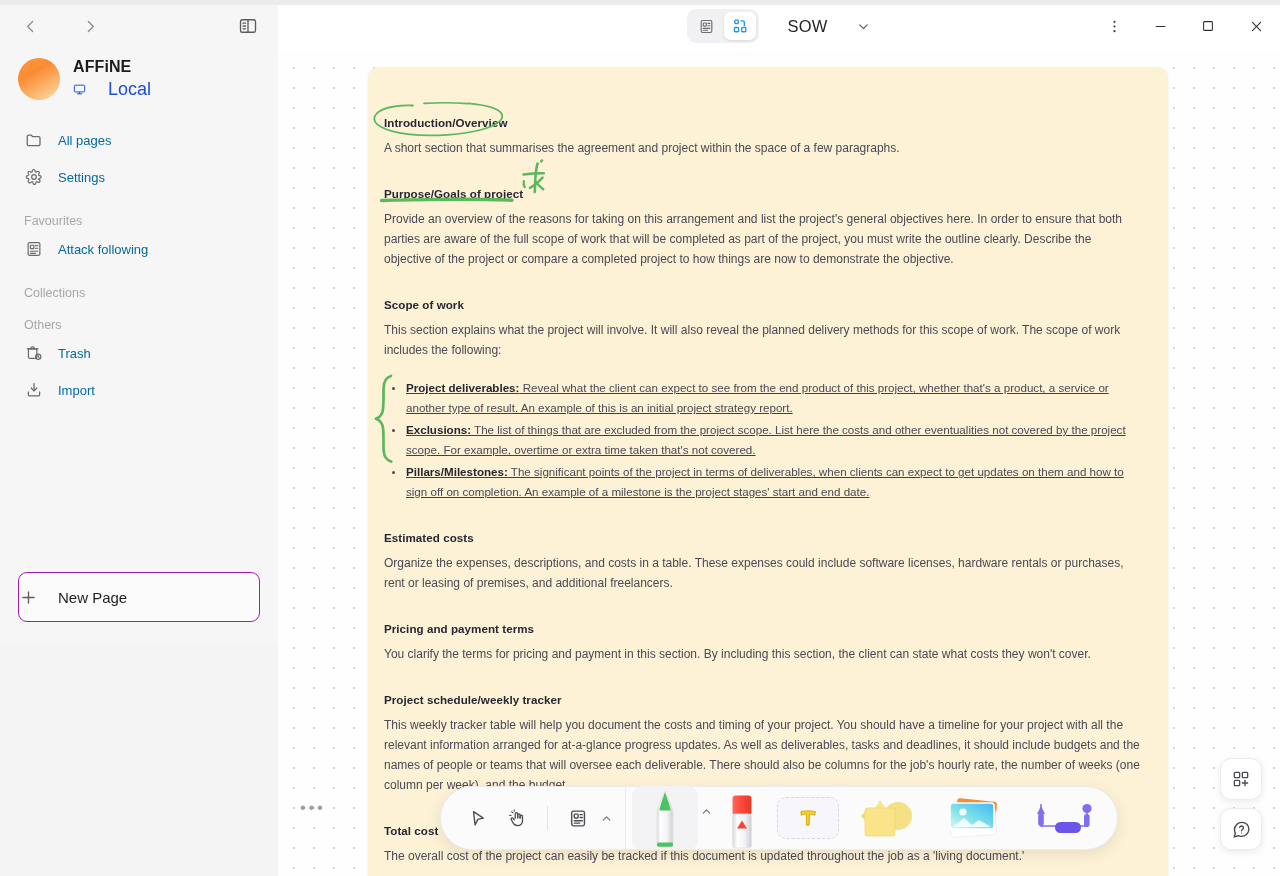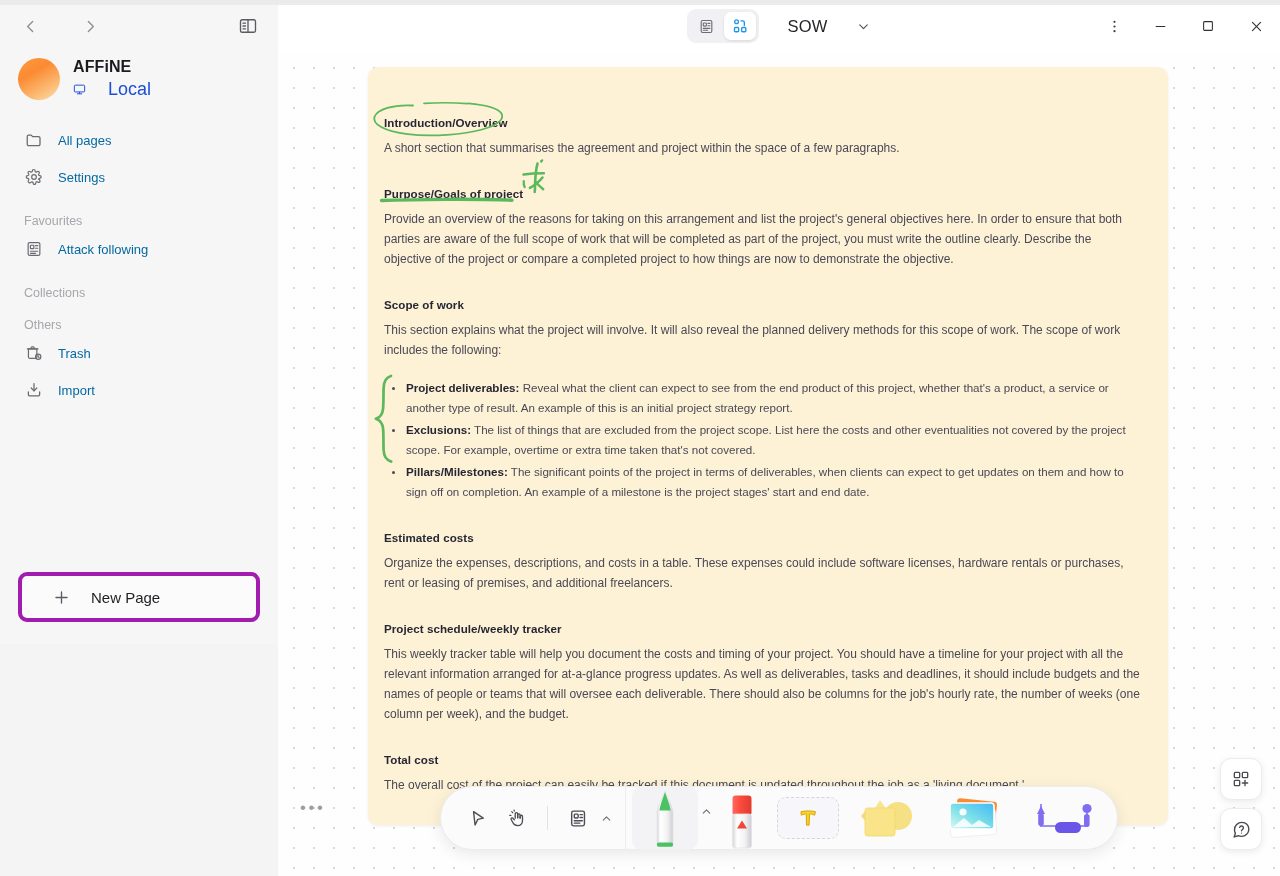--- a/index.html
+++ b/index.html
@@ -66,23 +66,23 @@
   .sb-item .lbl { font-size: 13px; color: #0369a1; }
   .sb-icon { width: 20px; height: 20px; display: flex; align-items: center; justify-content: center; color: #6b6a70; }
   .sb-section {
     font-size: 12.5px; color: #a7a6ab; padding: 0 24px;
     margin-top: 20px; margin-bottom: 4px;
   }
   .sb-section.tight { margin-top: 18px; }
 
   .sb-footer { padding: 0 18px 22px 18px; }
   .new-page {
-    height: 50px; border: 4px solid #a21caf; border-radius: 9px;
+    height: 50px; border: 1px solid #a21caf; border-radius: 9px;
     background: #fbfbfc; display: flex; align-items: center;
-    gap: 20px; padding-left: 30px; cursor: pointer;
+    gap: 20px; cursor: pointer;
   }
   .new-page .lbl { font-size: 15px; color: #1f1f23; }
   .np-plus { color: #5d5c62; display: flex; }
 
   
   .main {
     flex: 1; position: relative;
     background: #fff; border-radius: 6px 0 0 0;
     display: flex; flex-direction: column;
     overflow: hidden;
@@ -146,21 +146,21 @@
   .doc-body { color: #41404a; }
   .sec-h {
     font-size: 11.6px; font-weight: 700; color: #272634;
     margin-bottom: 9px; letter-spacing: .05px; position: relative; display: inline-block;
   }
   .sec-p {
     font-size: 12px; line-height: 20px; color: #4a4955;
     margin-bottom: 26px;
   }
   .sec-block { position: relative; }
-  ul.sow-list { list-style: none; margin: 0 0 26px 0; padding: 0; }
+  ul.sow-list { list-style: none; margin: 0 0 26px 0; padding: 0; text-decoration: underline; }
   ul.sow-list li {
     position: relative; padding-left: 22px;
     font-size: 11.6px; line-height: 20px; color: #4a4955;
     margin-bottom: 2px;
   }
   ul.sow-list li:before {
     content: ""; position: absolute; left: 8px; top: 9px;
     width: 3px; height: 3px; border-radius: 50%; background: #4a4955;
   }
   ul.sow-list li b { color: #262532; font-weight: 700; }
@@ -459,20 +459,24 @@
             <ul class="sow-list">
               <li><b>Project deliverables:</b><span> Reveal what the client can expect to see from the end product of this project, whether that's a product, a service or another type of result. An example of this is an initial project strategy report.</span></li>
               <li><b>Exclusions:</b><span> The list of things that are excluded from the project scope. List here the costs and other eventualities not covered by the project scope. For example, overtime or extra time taken that's not covered.</span></li>
               <li><b>Pillars/Milestones:</b><span> The significant points of the project in terms of deliverables, when clients can expect to get updates on them and how to sign off on completion. An example of a milestone is the project stages' start and end date.</span></li>
             </ul>
           </div>
 
           <div class="sec-block">
             <div class="sec-h">Estimated costs</div>
             <div class="sec-p">Organize the expenses, descriptions, and costs in a table. These expenses could include software licenses, hardware rentals or purchases, rent or leasing of premises, and additional freelancers.</div>
+          </div>
+          <div class="sec-block">
+            <div class="sec-h">Pricing and payment terms</div>
+            <div class="sec-p">You clarify the terms for pricing and payment in this section. By including this section, the client can state what costs they won't cover.</div>
           </div>
           <div class="sec-block">
             <div class="sec-h">Project schedule/weekly tracker</div>
             <div class="sec-p">This weekly tracker table will help you document the costs and timing of your project. You should have a timeline for your project with all the relevant information arranged for at-a-glance progress updates. As well as deliverables, tasks and deadlines, it should include budgets and the names of people or teams that will oversee each deliverable. There should also be columns for the job's hourly rate, the number of weeks (one column per week), and the budget.</div>
           </div>
           <div class="sec-block">
             <div class="sec-h">Total cost</div>
             <div class="sec-p" style="margin-bottom:0">The overall cost of the project can easily be tracked if this document is updated throughout the job as a 'living document.'</div>
           </div>
         </div>

